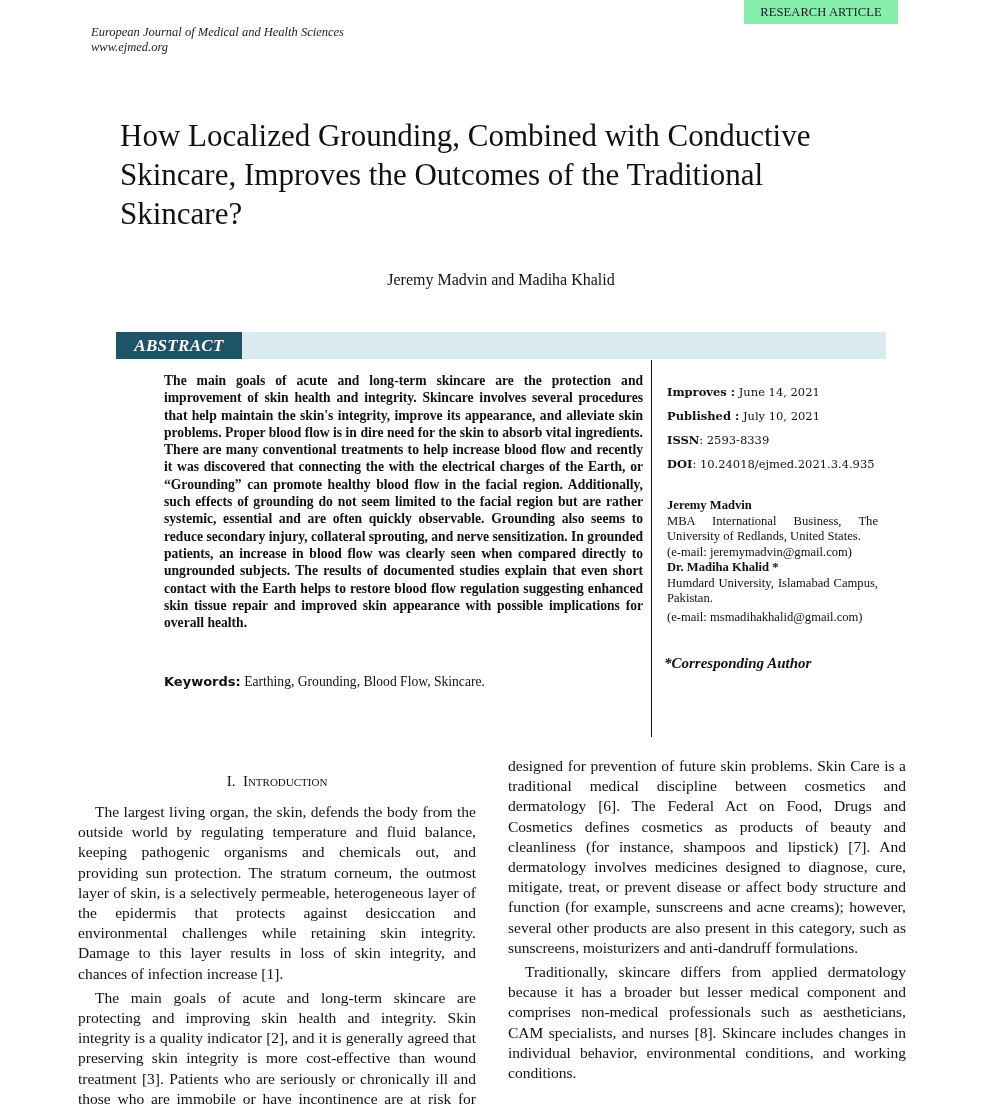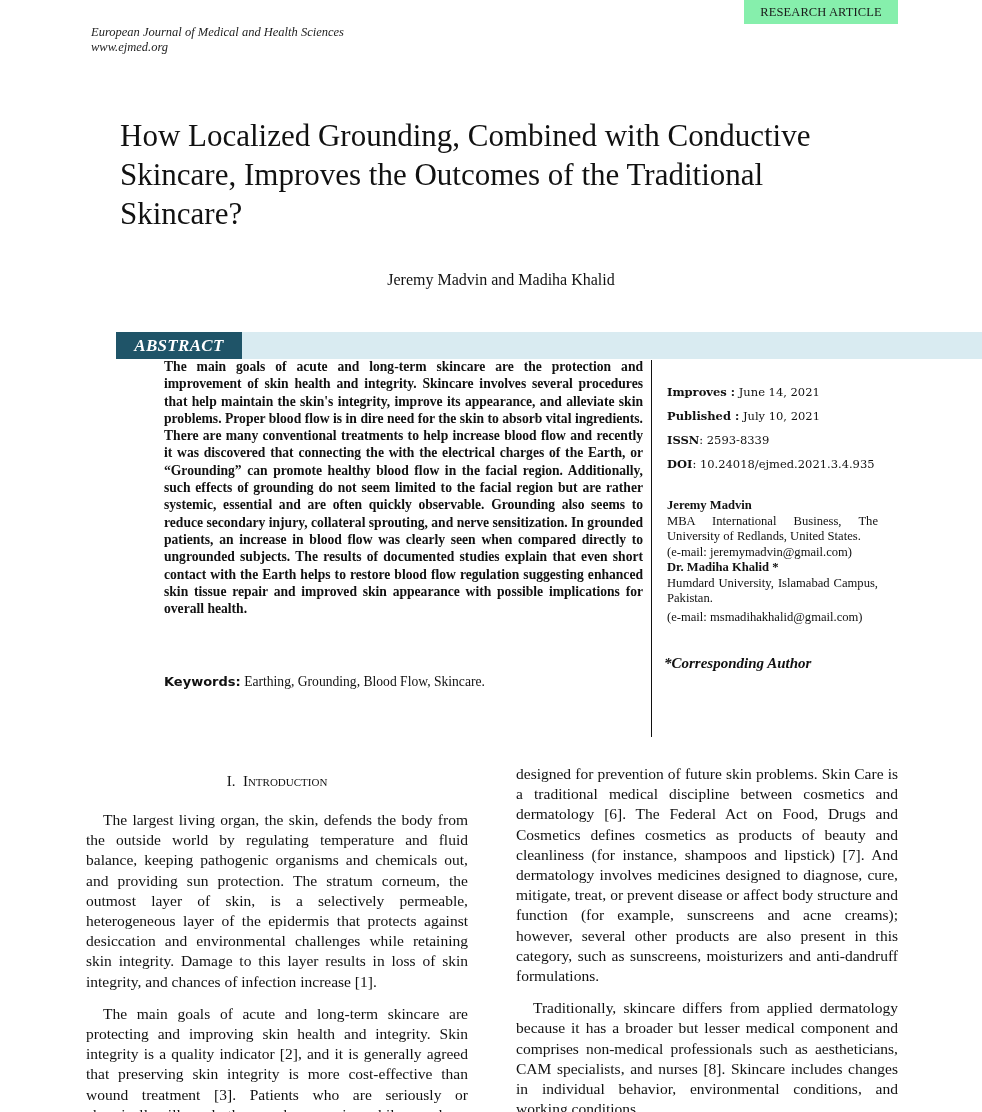--- a/index.html
+++ b/index.html
@@ -12,43 +12,43 @@
       background: #86efac; color: #1a1a1a; font-size: 12.5px;
       display: flex; align-items: center; justify-content: center; letter-spacing: 0.1px;
     }
     .journal { position: absolute; left: 83px; top: 25px; font-style: italic; font-size: 12.5px; line-height: 15px; color: #222; margin-left: 8px; }
     .title {
       position: absolute; left: 120px; width: 762px; top: 116px; 
       font-size: 31px; line-height: 39px; color: #111;
     }
     .authors { position: absolute; left: 0; width: 1002px; top: 271px; text-align: center; font-size: 16px; color: #111; }
     .abs-band {
-      position: absolute; left: 116px; top: 332px; width: 866px; height: 27px; background: #d9ebf1;
+      position: absolute; left: 116px; top: 332px; width: 770px; height: 27px; background: #d9ebf1;
     }
     .abs-label {
       position: absolute; left: 0; top: 0; width: 126px; height: 27px; background: #1f5468;
       color: #fff; font-weight: bold; font-style: italic; font-size: 17px;
       display: flex; align-items: center; justify-content: center; letter-spacing: 0.3px;
     }
     .vline { position: absolute; left: 651px; top: 360px; width: 1px; height: 377px; background: #111; }
     .abs-text {
-      position: absolute; left: 164px; top: 358px; width: 479px;
+      position: absolute; left: 164px; top: 372px; width: 479px;
       font-weight: bold; font-size: 13.6px; line-height: 17.3px; text-align: justify; color: #111;
     }
     .keywords { position: absolute; left: 164px; top: 674px; font-size: 13.6px; color: #111; }
     .keywords .kw-label { font-weight: bold; font-family: "DejaVu Sans", sans-serif; font-size: 13px; }
     .meta { position: absolute; left: 667px; top: 384px; font-family: "DejaVu Serif", serif; font-size: 11.5px; color: #111; }
     .meta-row { height: 24px; line-height: 16px; white-space: nowrap; }
     .meta-row b { font-weight: bold; }
     .affil { position: absolute; left: 667px; top: 498px; width: 211px; font-size: 12.6px; line-height: 15.5px; color: #111; text-align: justify; }
     .affil .name { font-weight: bold; }
     .affil .gap { height: 3px; }
     .corr { position: absolute; left: 664px; top: 655px; font-style: italic; font-weight: bold; font-size: 15px; color: #111; }
     .col { position: absolute; font-size: 15.5px; line-height: 20.2px; text-align: justify; color: #111; }
-    .col p { margin: 12px; text-indent: 17px; }
+    .col p { margin: 4px; text-indent: 17px; }
     .col p.noindent { text-indent: 0; }
     .col-left { left: 74px; top: 798px; width: 406px; }
     .col-right { left: 504px; top: 752px; width: 406px; }
     .sec-head { position: absolute; left: 74px; width: 406px; top: 773px; text-align: center; font-size: 15px; color: #111; }
     .sec-head .sc { font-variant: small-caps; }
   </style>
 </head>
 <body>
 
 <div class="badge">RESEARCH ARTICLE</div>

